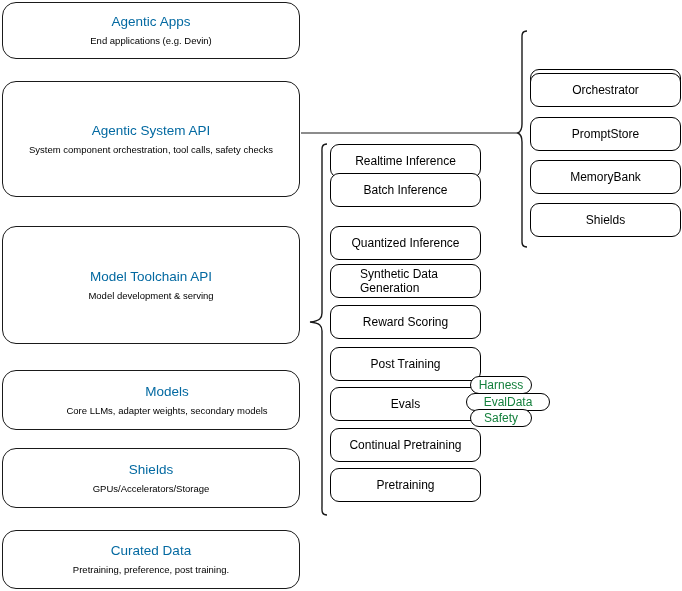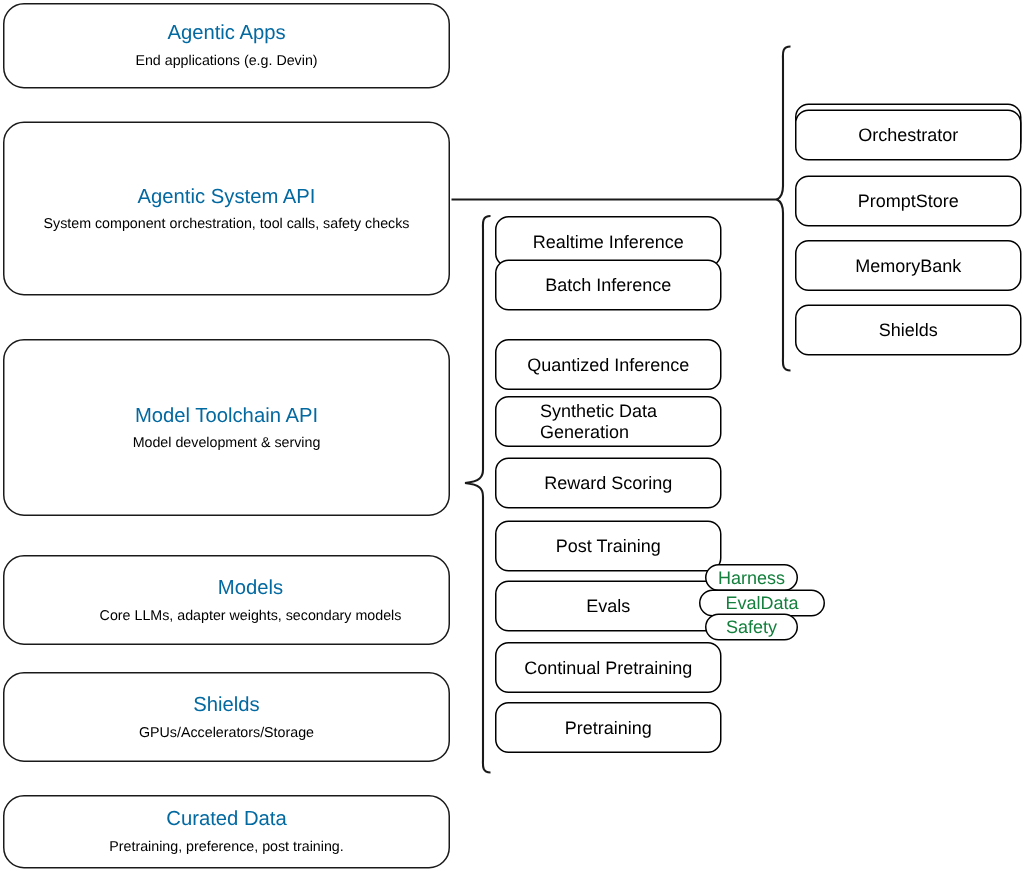--- a/index.html
+++ b/index.html
@@ -136,21 +136,21 @@
   <div class="layer-box" style="left:2px; top:370px; width:298px; height:60px;padding-left:32px;">
     <div class="layer-title">Models</div>
     <div class="layer-sub">Core LLMs, adapter weights, secondary models</div>
   </div>
 
   <div class="layer-box" style="left:2px; top:448px; width:298px; height:60px;">
     <div class="layer-title">Shields</div>
     <div class="layer-sub">GPUs/Accelerators/Storage</div>
   </div>
 
-  <div class="layer-box" style="left:2px; top:530px; width:298px; height:49px;">
+  <div class="layer-box" style="left:2px; top:530px; width:298px; height:59px;">
     <div class="layer-title">Curated Data</div>
     <div class="layer-sub">Pretraining, preference, post training.</div>
   </div>
 
   <div class="chip" style="top:144px;">
     <span>Realtime Inference</span>
   </div>
   <div class="chip" style="top:173px;">
     <span>Batch Inference</span>
   </div>

